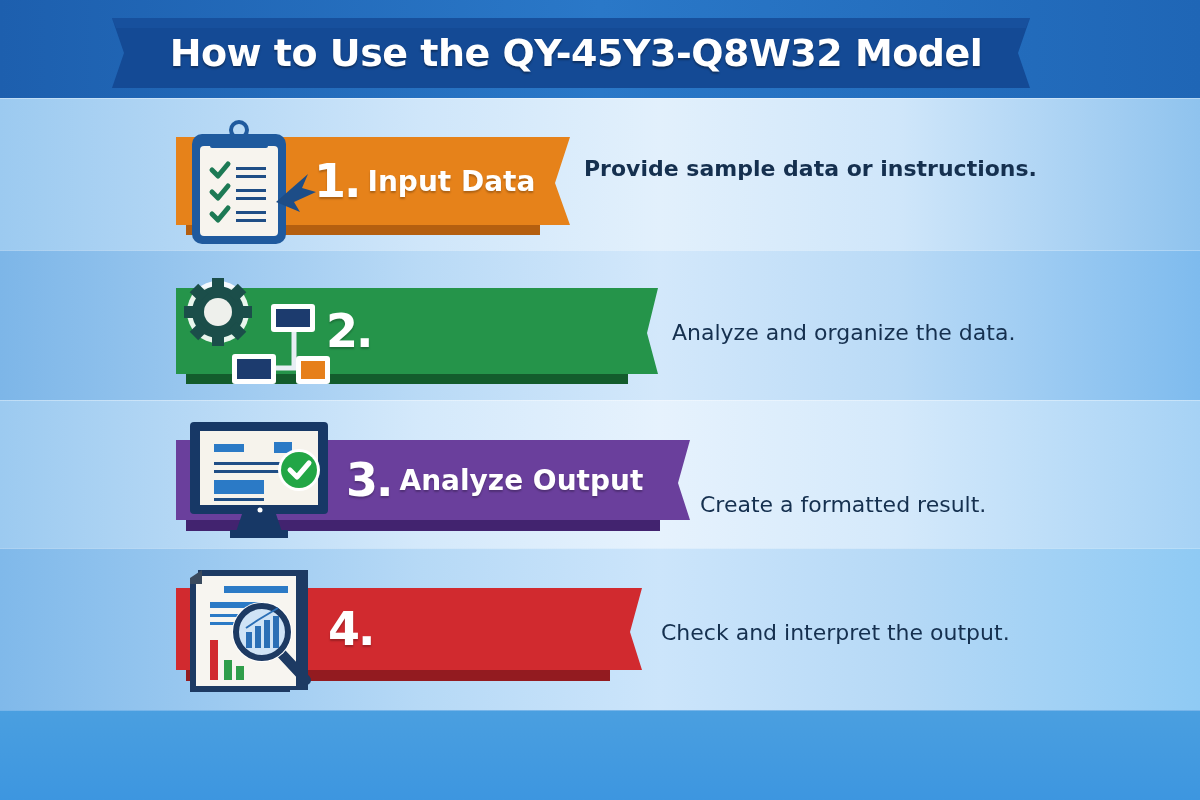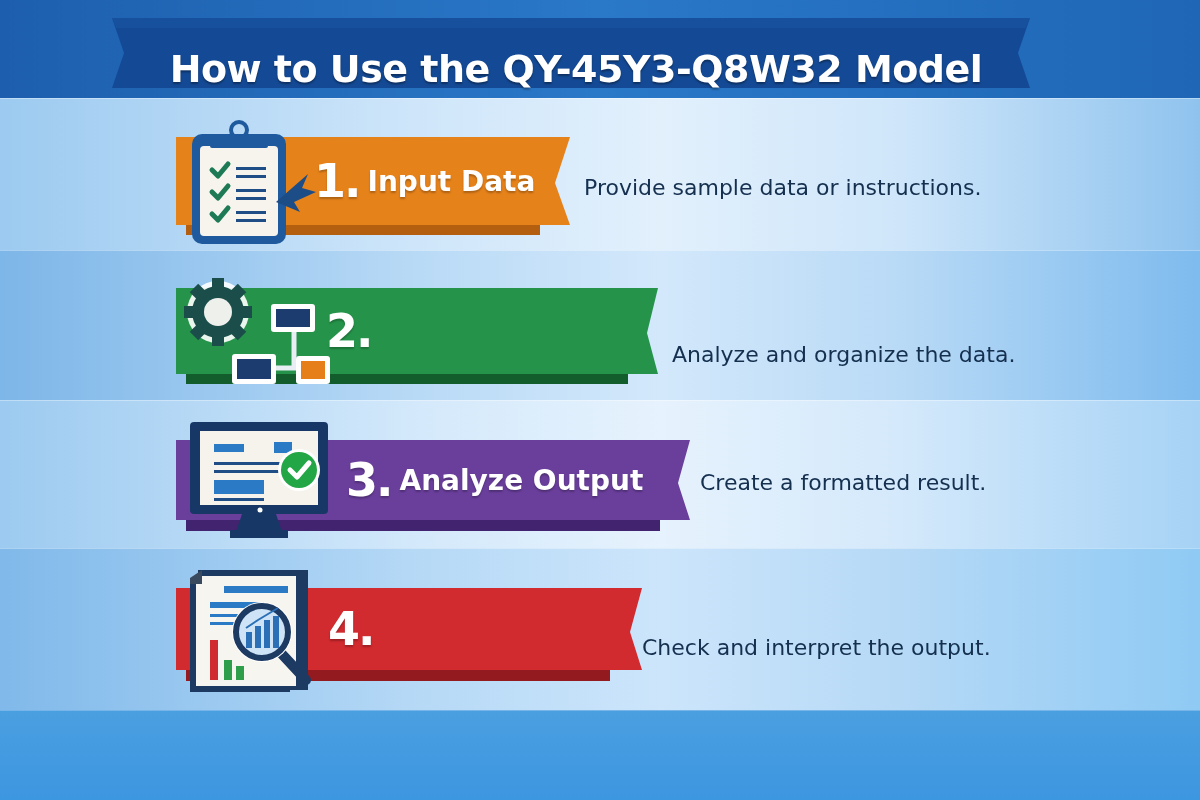--- a/index.html
+++ b/index.html
@@ -28,21 +28,21 @@
     background: linear-gradient(180deg, #4a9fe0 0%, #3d96e0 100%);
     border-top: 1px solid rgba(255,255,255,0.3);
   }
 
   
   .title-banner {
     position: absolute; left: 112px; top: 18px; width: 918px; height: 70px;
   }
   .title-banner svg { position: absolute; left: 0; top: 0; }
   .title-text {
-    position: absolute; left: 0; top: 16px; width: 918px; height: 70px;
+    position: absolute; left: 0; top: 0; width: 918px; height: 70px;
     display: flex; align-items: center; justify-content: center;
     color: #ffffff; font-weight: bold; font-size: 38px;
     font-family: "DejaVu Sans", sans-serif;
     letter-spacing: -0.5px;
     text-shadow: 0 2px 2px rgba(0,0,0,0.35);
     padding-left: 10px;
   }
 
   
   .step { position: absolute; left: 0; width: 1200px; }
@@ -105,21 +105,21 @@
       <polyline points="22,96 28,102 38,90" fill="none" stroke="#1d7a55" stroke-width="5" stroke-linecap="round" stroke-linejoin="round"></polyline>
       <rect x="46" y="49" width="30" height="3" fill="#1f4e86"></rect>
       <rect x="46" y="57" width="30" height="3" fill="#1f4e86"></rect>
       <rect x="46" y="71" width="30" height="3" fill="#1f4e86"></rect>
       <rect x="46" y="79" width="30" height="3" fill="#1f4e86"></rect>
       <rect x="46" y="93" width="30" height="3" fill="#1f4e86"></rect>
       <rect x="46" y="101" width="30" height="3" fill="#1f4e86"></rect>
       <polygon points="86,84 118,56 112,70 126,74 104,84 110,94" fill="#1d4d87"></polygon>
     </svg>
   </div>
-  <div class="step-desc" style="left:584px; top:175px;">Provide sample data or instructions.</div>
+  <div class="step-desc" style="left:584px; top:156px;font-weight:bold;">Provide sample data or instructions.</div>
 </div>
 
 <div class="step">
   <div class="ribbon" style="left:176px; top:288px; width:482px; height:96px;">
     <svg width="482" height="96" viewBox="0 0 482 96">
       <rect x="10" y="84" width="442" height="12" fill="#135c2c"></rect>
       <polygon points="0,0 482,0 471,45 482,86 0,86" fill="#25944a"></polygon>
     </svg>
     <div class="ribbon-label" style="left:150px; height:86px;">
       <span class="ribbon-num">2.</span>
@@ -148,21 +148,21 @@
       <line x1="110" y1="44" x2="110" y2="94" stroke="#e8eef4" stroke-width="5"></line>
       <line x1="70" y1="94" x2="130" y2="94" stroke="#e8eef4" stroke-width="5"></line>
       <rect x="87" y="30" width="44" height="28" fill="#ffffff" rx="3"></rect>
       <rect x="92" y="35" width="34" height="18" fill="#1c3b6e"></rect>
       <rect x="48" y="80" width="44" height="30" fill="#ffffff" rx="3"></rect>
       <rect x="53" y="85" width="34" height="20" fill="#1c3b6e"></rect>
       <rect x="112" y="82" width="34" height="28" fill="#ffffff" rx="3"></rect>
       <rect x="117" y="87" width="24" height="18" fill="#e67f1a"></rect>
     </svg>
   </div>
-  <div class="step-desc" style="left:672px; top:320px;margin-top:22px;">Analyze and organize the data.</div>
+  <div class="step-desc" style="left:672px; top:320px;">Analyze and organize the data.</div>
 </div>
 
 <div class="step">
   <div class="ribbon" style="left:176px; top:440px; width:514px; height:91px;">
     <svg width="514" height="91" viewBox="0 0 514 91">
       <rect x="10" y="79" width="474" height="12" fill="#42236f"></rect>
       <polygon points="0,0 514,0 502,43 514,80 0,80" fill="#6a3f9c"></polygon>
     </svg>
     <div class="ribbon-label" style="left:170px; height:80px;">
       <span class="ribbon-num">3.</span>
@@ -181,21 +181,21 @@
       <rect x="84" y="20" width="18" height="11" fill="#2b7ac6"></rect>
       <rect x="24" y="40" width="66" height="3" fill="#1f4e86"></rect>
       <rect x="24" y="48" width="66" height="3" fill="#1f4e86"></rect>
       <rect x="24" y="58" width="50" height="14" fill="#2b7ac6"></rect>
       <rect x="24" y="76" width="50" height="3" fill="#1f4e86"></rect>
       <circle cx="109" cy="48" r="21" fill="#ffffff"></circle>
       <circle cx="109" cy="48" r="18" fill="#22a646"></circle>
       <polyline points="100,48 107,55 119,41" fill="none" stroke="#ffffff" stroke-width="5" stroke-linecap="round" stroke-linejoin="round"></polyline>
     </svg>
   </div>
-  <div class="step-desc" style="left:700px; top:470px;">Create a formatted result.</div>
+  <div class="step-desc" style="left:700px; top:492px;">Create a formatted result.</div>
 </div>
 
 <div class="step">
   <div class="ribbon" style="left:176px; top:588px; width:466px; height:93px;">
     <svg width="466" height="93" viewBox="0 0 466 93">
       <rect x="10" y="81" width="424" height="12" fill="#931b20"></rect>
       <polygon points="0,0 466,0 454,44 466,82 0,82" fill="#d12a2f"></polygon>
     </svg>
     <div class="ribbon-label" style="left:152px; height:82px;">
       <span class="ribbon-num">4.</span>
@@ -218,14 +218,14 @@
       <line x1="92" y1="84" x2="118" y2="112" stroke="#1d3a63" stroke-width="10" stroke-linecap="round"></line>
       <circle cx="74" cy="64" r="30" fill="#ffffff"></circle>
       <circle cx="74" cy="64" r="26" fill="#cfe3f6" stroke="#1d3a63" stroke-width="6"></circle>
       <rect x="58" y="64" width="6" height="16" fill="#2b6fb6"></rect>
       <rect x="67" y="58" width="6" height="22" fill="#2b6fb6"></rect>
       <rect x="76" y="52" width="6" height="28" fill="#2b6fb6"></rect>
       <rect x="85" y="48" width="6" height="32" fill="#2b6fb6"></rect>
       <polyline points="58,60 70,52 80,46 90,40" fill="none" stroke="#2b6fb6" stroke-width="2"></polyline>
     </svg>
   </div>
-  <div class="step-desc" style="left:642px; top:620px;margin-top:15px;">Check and interpret the output.</div>
+  <div class="step-desc" style="left:661px; top:620px;">Check and interpret the output.</div>
 </div>
 
 </body></html>

